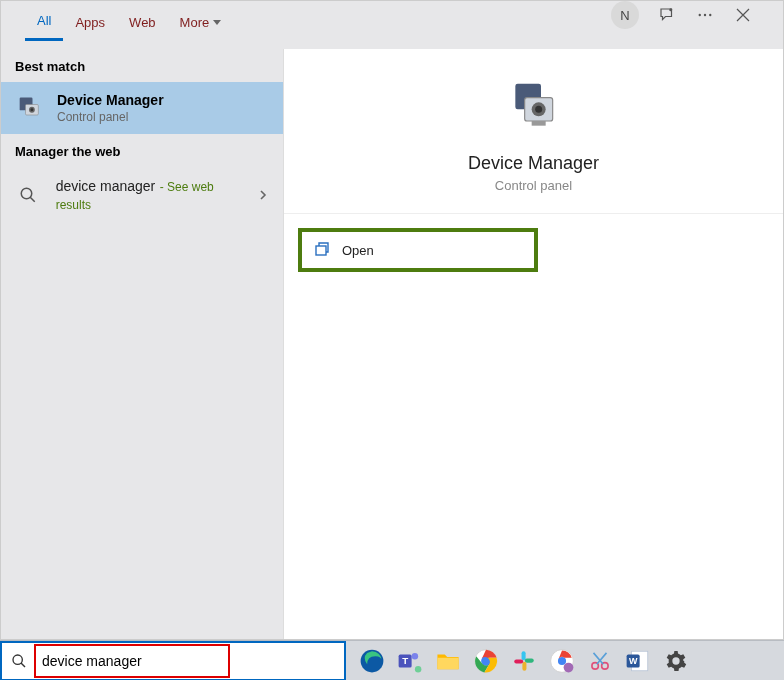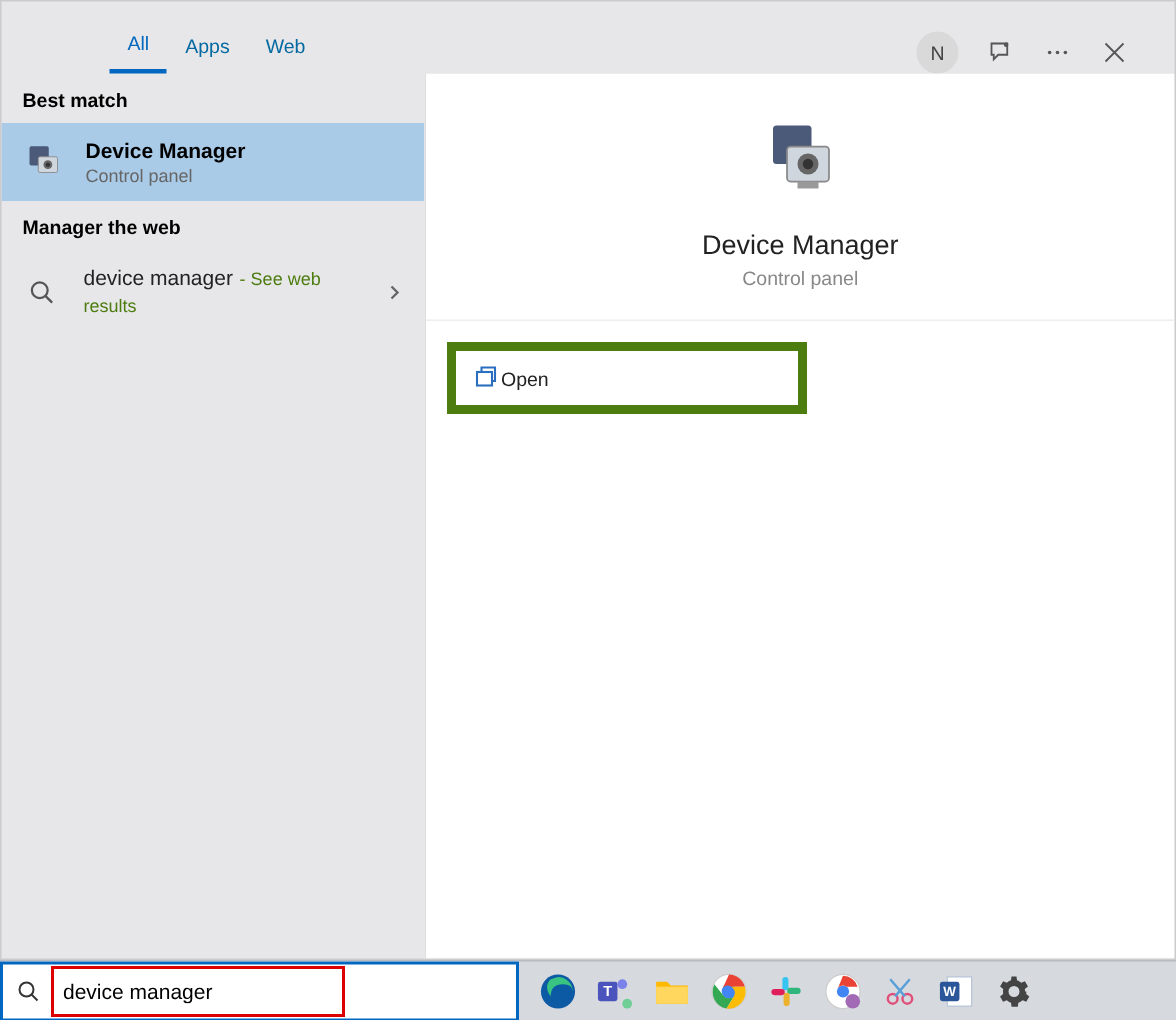--- a/index.html
+++ b/index.html
@@ -1,20 +1,20 @@
 <!DOCTYPE html>
 <html><head>
   <meta charset="utf-8">
   <style>
     * { margin: 0; padding: 0; box-sizing: border-box; font-family: "Segoe UI", sans-serif; }
     body { width: 784px; height: 680px; background: #fff; overflow: hidden; }
     .app { width: 784px; height: 640px; border: 1px solid #ccc; background: #e7e7e9; display: flex; flex-direction: column; }
-    .topbar { display: flex; align-items: flex-end; height: 48px; padding: 0 24px; margin-left: 48px; }
+    .topbar { display: flex; align-items: flex-start; height: 48px; padding: 0 24px; }
     .tabs { display: flex; gap: 0; align-items: center; flex: 1; }
-    .tab { padding: 12px 12px 10px; font-size: 13px; color: #0369a1; cursor: pointer; }
+    .tab { padding: 12px 12px 10px; font-size: 13px; color: #7f1d1d; cursor: pointer; }
     .tab.active { color: #0067c0; border-bottom: 3px solid #0067c0; font-weight: 400; }
     .tab-more { display: flex; align-items: center; gap: 4px; }
     .top-actions { display: flex; align-items: center; gap: 18px; padding-right: 6px; }
     .avatar { width: 28px; height: 28px; border-radius: 50%; background: #d9d9d9; display: flex; align-items: center; justify-content: center; font-size: 13px; color: #444; }
     .icon-btn { width: 20px; height: 20px; display: flex; align-items: center; justify-content: center; color: #555; cursor: pointer; }
     .content { flex: 1; display: flex; overflow: hidden; }
     .left { width: 282px; display: flex; flex-direction: column; }
     .section-header { font-size: 13px; font-weight: 600; padding: 10px 14px 8px; color: #000; }
     .result { display: flex; align-items: center; padding: 10px 14px; gap: 14px; }
     .result.selected { background: #a9cbe7; }
@@ -24,21 +24,21 @@
     .web-result { display: flex; align-items: center; padding: 10px 14px; gap: 14px; cursor: pointer; }
     .web-result .q { font-size: 14px; color: #222; }
     .web-result .hint { font-size: 12px; color: #4d7c0f; }
     .chev { margin-left: auto; color: #666; }
     .right { flex: 1; background: #fff; display: flex; flex-direction: column; border-left: 1px solid #ddd; }
     .preview-top { display: flex; flex-direction: column; align-items: center; padding: 30px 20px 20px; border-bottom: 1px solid #eee; }
     .preview-icon { width: 56px; height: 56px; margin-bottom: 18px; }
     .preview-title { font-size: 18px; color: #222; }
     .preview-sub { font-size: 13px; color: #888; margin-top: 4px; }
     .actions { padding: 14px 14px; }
-    .action-row { display: flex; align-items: center; gap: 2px; padding: 10px 12px; border: 6px solid #4d7c0f; width: 240px; cursor: pointer; }
+    .action-row { display: flex; align-items: center; gap: 12px; padding: 10px 12px; border: 4px solid #4d7c0f; width: 240px; cursor: pointer; }
     .action-row .label { font-size: 13px; color: #222; }
     .open-ic { color: #2a6fbf; }
     .taskbar { width: 784px; height: 40px; background: #d6d9de; display: flex; align-items: center; border-top: 1px solid #b8bcc2; }
     .search-box { display: flex; align-items: center; height: 40px; width: 346px; border: 2px solid #0067c0; background: #fff; }
     .search-ic { width: 34px; display: flex; justify-content: center; color: #555; }
     .search-input { border: none; outline: none; height: 28px; font-size: 14px; width: 180px; padding: 0; }
     .search-input-wrap { display: flex; align-items: center; border: 2px solid #d00; height: 34px; padding: 0 6px; margin-left: -2px; }
     .task-icons { display: flex; align-items: center; gap: 10px; padding-left: 12px; }
     .task-icon { width: 28px; height: 28px; display: flex; align-items: center; justify-content: center; }
     svg { display: block; }
@@ -46,20 +46,24 @@
   </style>
 </head>
 <body>
 
 <div class="app">
   <div class="topbar">
     <div class="tabs">
       <div class="tab active">All</div>
       <div class="tab">Apps</div>
       <div class="tab">Web</div>
+      <div class="tab tab-more">
+        <span>More</span>
+        <span class="caret"></span>
+      </div>
     </div>
     <div class="top-actions">
       <div class="avatar">N</div>
       <div class="icon-btn">
         <svg width="18" height="18" viewBox="0 0 24 24" fill="none" stroke="#555" stroke-width="1.6">
             <path d="M4 4h14v10H10l-4 4v-4H4z"></path>
             <circle cx="17" cy="5" r="2" fill="#555" stroke="none"></circle>
           </svg>
       </div>
       <div class="icon-btn">

